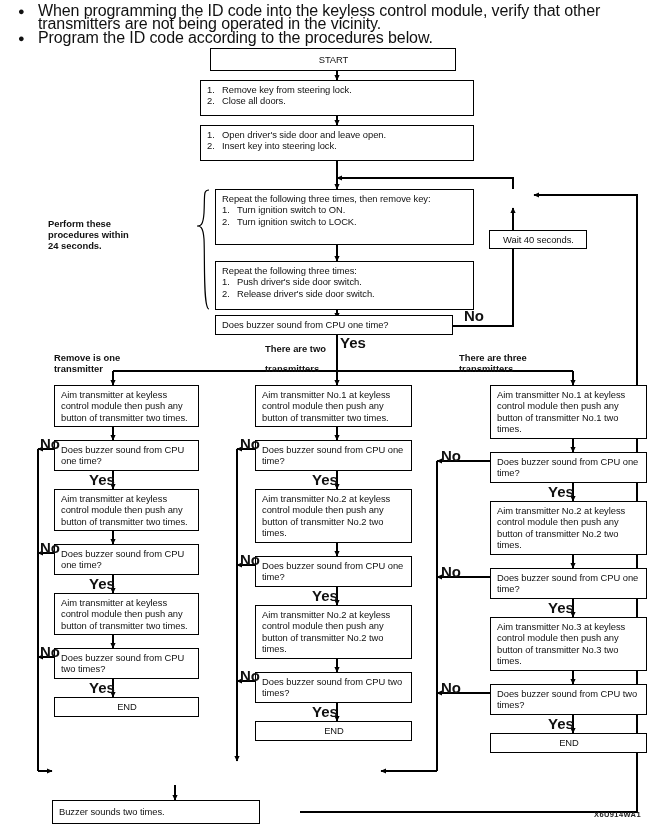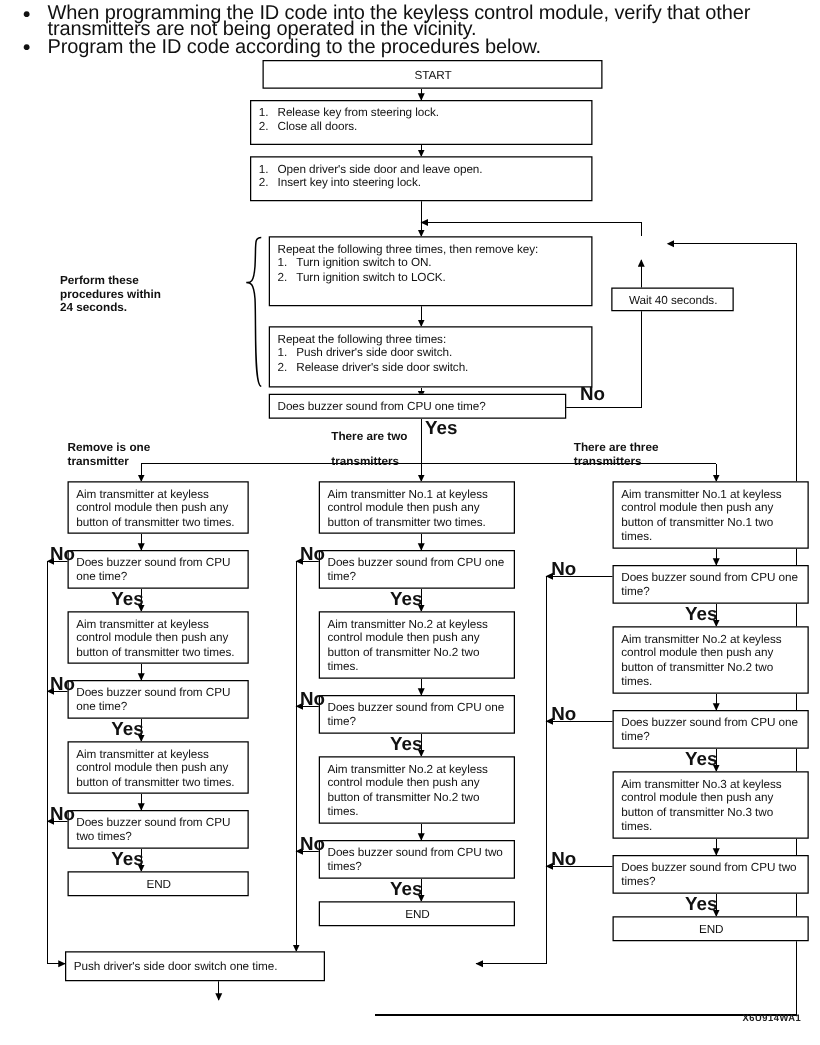--- a/index.html
+++ b/index.html
@@ -130,29 +130,29 @@
       <line x1="437" y1="461" x2="437" y2="771"></line>
       <line x1="437" y1="771" x2="381" y2="771" marker-end="url(#ah)"></line>
 
       <line x1="175" y1="785" x2="175" y2="800" marker-end="url(#ah)"></line>
 
       <path d="M300,812 L637,812 L637,195 L534,195" marker-end="url(#ah)"></path>
 
     </g>
   </svg>
 
-  <div class="box center" style="left:210px;top:48px;width:272px;height:23px;">
+  <div class="box center" style="left:210px;top:48px;width:246px;height:23px;">
     <div class="bt">START</div>
   </div>
 
   <div class="box" style="left:200px;top:80px;width:274px;height:36px;">
     <div class="bt">
       <div class="numline">
         <span class="n">1.</span>
-        <span>Release key from steering lock.</span>
+        <span>Remove key from steering lock.</span>
       </div>
       <div class="numline">
         <span class="n">2.</span>
         <span>Close all doors.</span>
       </div>
     </div>
   </div>
 
   <div class="box" style="left:200px;top:125px;width:274px;height:36px;">
     <div class="bt">
@@ -262,22 +262,22 @@
   <div class="box" style="left:490px;top:617px;width:157px;height:54px;">
     <div class="bt">Aim transmitter No.3 at keyless control module then push any button of transmitter No.3 two times.</div>
   </div>
   <div class="box" style="left:490px;top:684px;width:157px;height:31px;">
     <div class="bt">Does buzzer sound from CPU two times?</div>
   </div>
   <div class="box center" style="left:490px;top:733px;width:157px;height:20px;">
     <div class="bt">END</div>
   </div>
 
-  <div class="box vcent" style="left:52px;top:761px;width:208px;height:24px;">
-    <div class="bt">Push driver's side door switch one time.</div>
+  <div class="box vcent" style="left:52px;top:800px;width:208px;height:24px;">
+    <div class="bt">Buzzer sounds two times.</div>
   </div>
 
   <div class="lbl bold" style="left:48px;top:218px;">Perform these</div>
   <div class="lbl bold" style="left:48px;top:229px;">procedures within</div>
   <div class="lbl bold" style="left:48px;top:240px;">24 seconds.</div>
 
   <svg viewBox="0 0 656 836" style="pointer-events:none;">
     <g stroke="#000" stroke-width="1.2" fill="none">
       <path d="M209,190 C203,190 205,195 204,213 C203,227 200,226 197,226 C200,226 203,226 204,239 C205,258 203,309 209,309"></path>
     </g>

